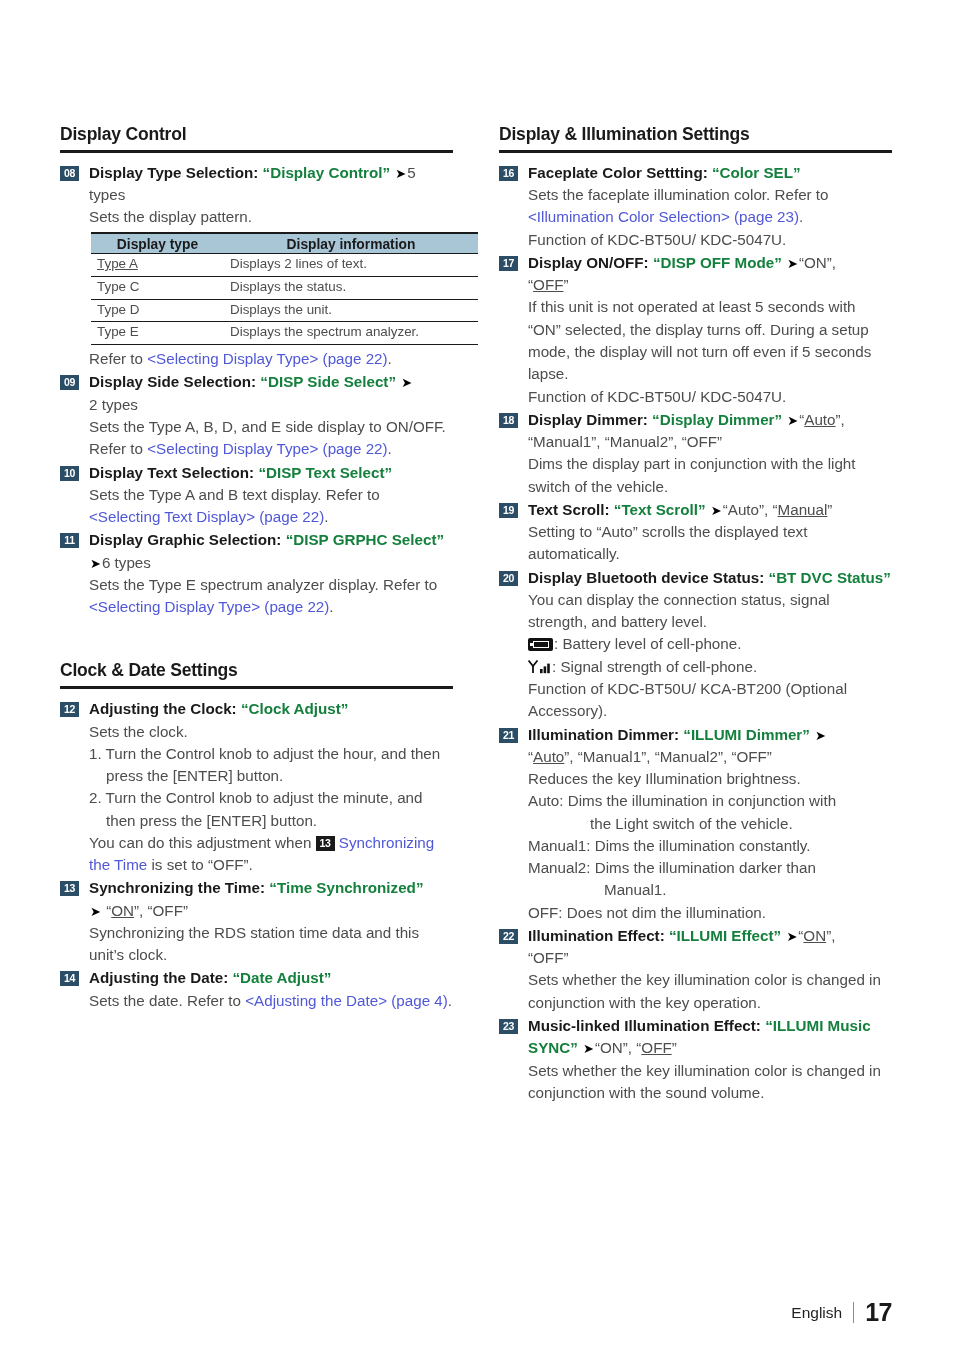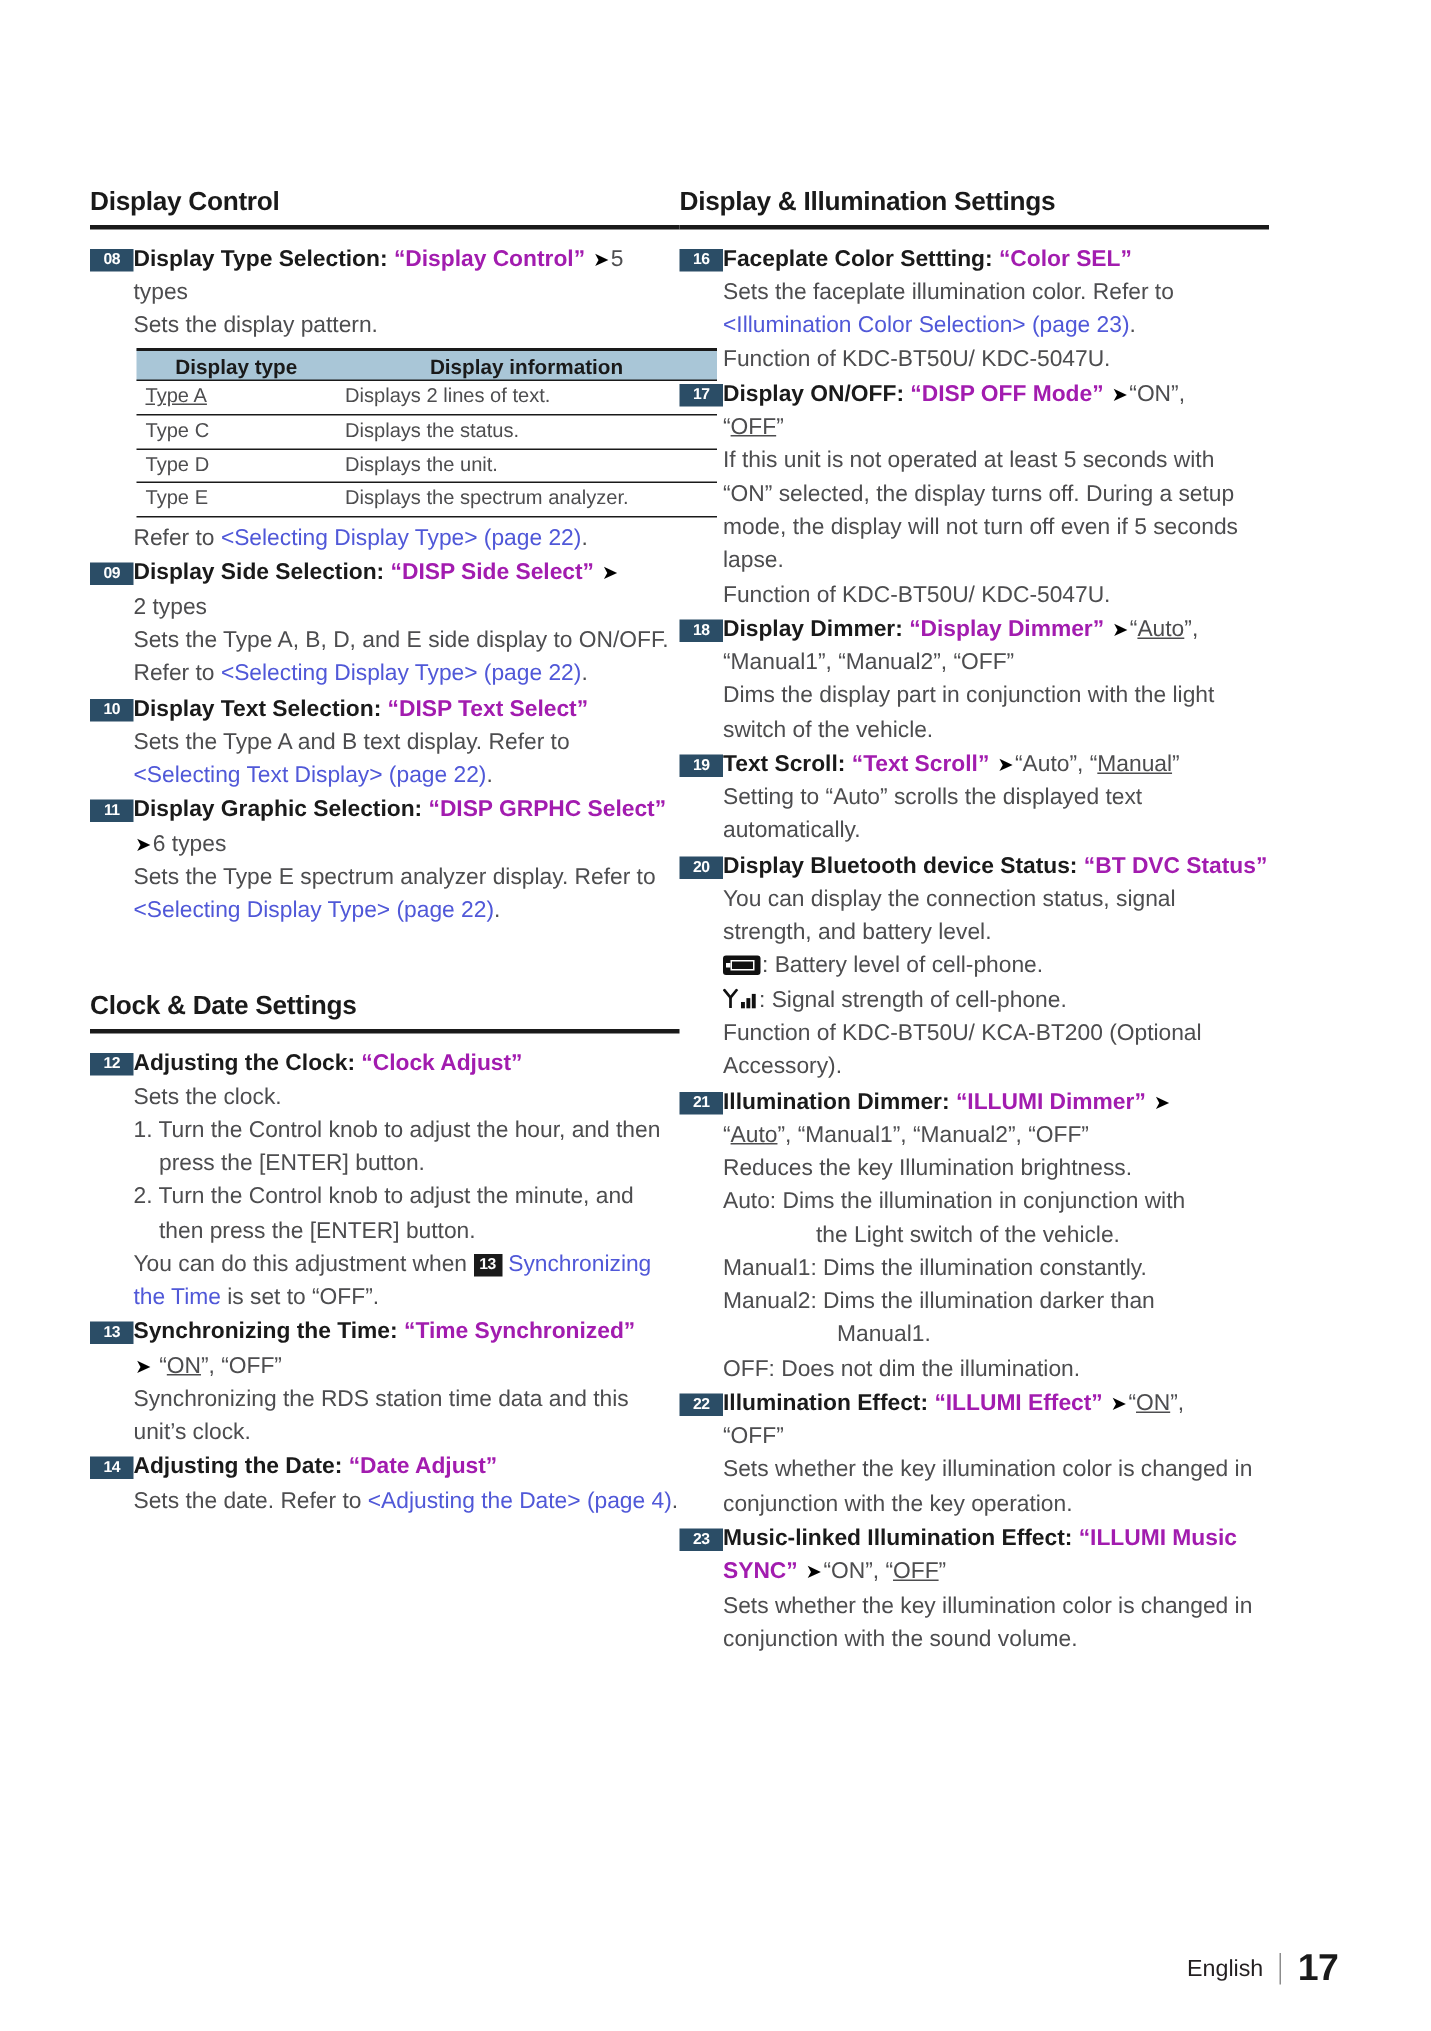--- a/index.html
+++ b/index.html
@@ -22,20 +22,21 @@
     width: 954px;
     height: 1354px;
   }
 
   .columns {
     position: absolute;
     left: 60px;
     top: 124px;
     width: 832px;
     display: flex;
+    gap: 46px;
   }
   .col {
     width: 393px;
   }
 
   
   .sec-head {
     font-size: 17.5px;
     font-weight: bold;
     letter-spacing: -0.2px;
@@ -55,21 +56,21 @@
     padding-left: 29px;
     margin-bottom: 1px;
     font-size: 15.2px;
     line-height: 1.465;
     color: #4d4d4f;
   }
   .badge {
     position: absolute;
     left: 0;
     top: 4px;
-    width: 29px;
+    width: 19px;
     height: 15px;
     background: #2b4d66;
     color: #ffffff;
     font-size: 10.5px;
     font-weight: bold;
     line-height: 15px;
     text-align: center;
     letter-spacing: -0.3px;
     font-family: "Liberation Sans", sans-serif;
   }
@@ -86,21 +87,21 @@
     text-align: center;
     vertical-align: 1px;
     letter-spacing: -0.3px;
   }
 
   .title-line {
     color: #1a1a1a;
     font-weight: bold;
   }
   .term {
-    color: #a21caf;
+    color: #15803d;
     font-weight: bold;
   }
   .link {
     color: #5058d8;
     font-weight: normal;
   }
   .plain {
     color: #4d4d4f;
     font-weight: normal;
   }

